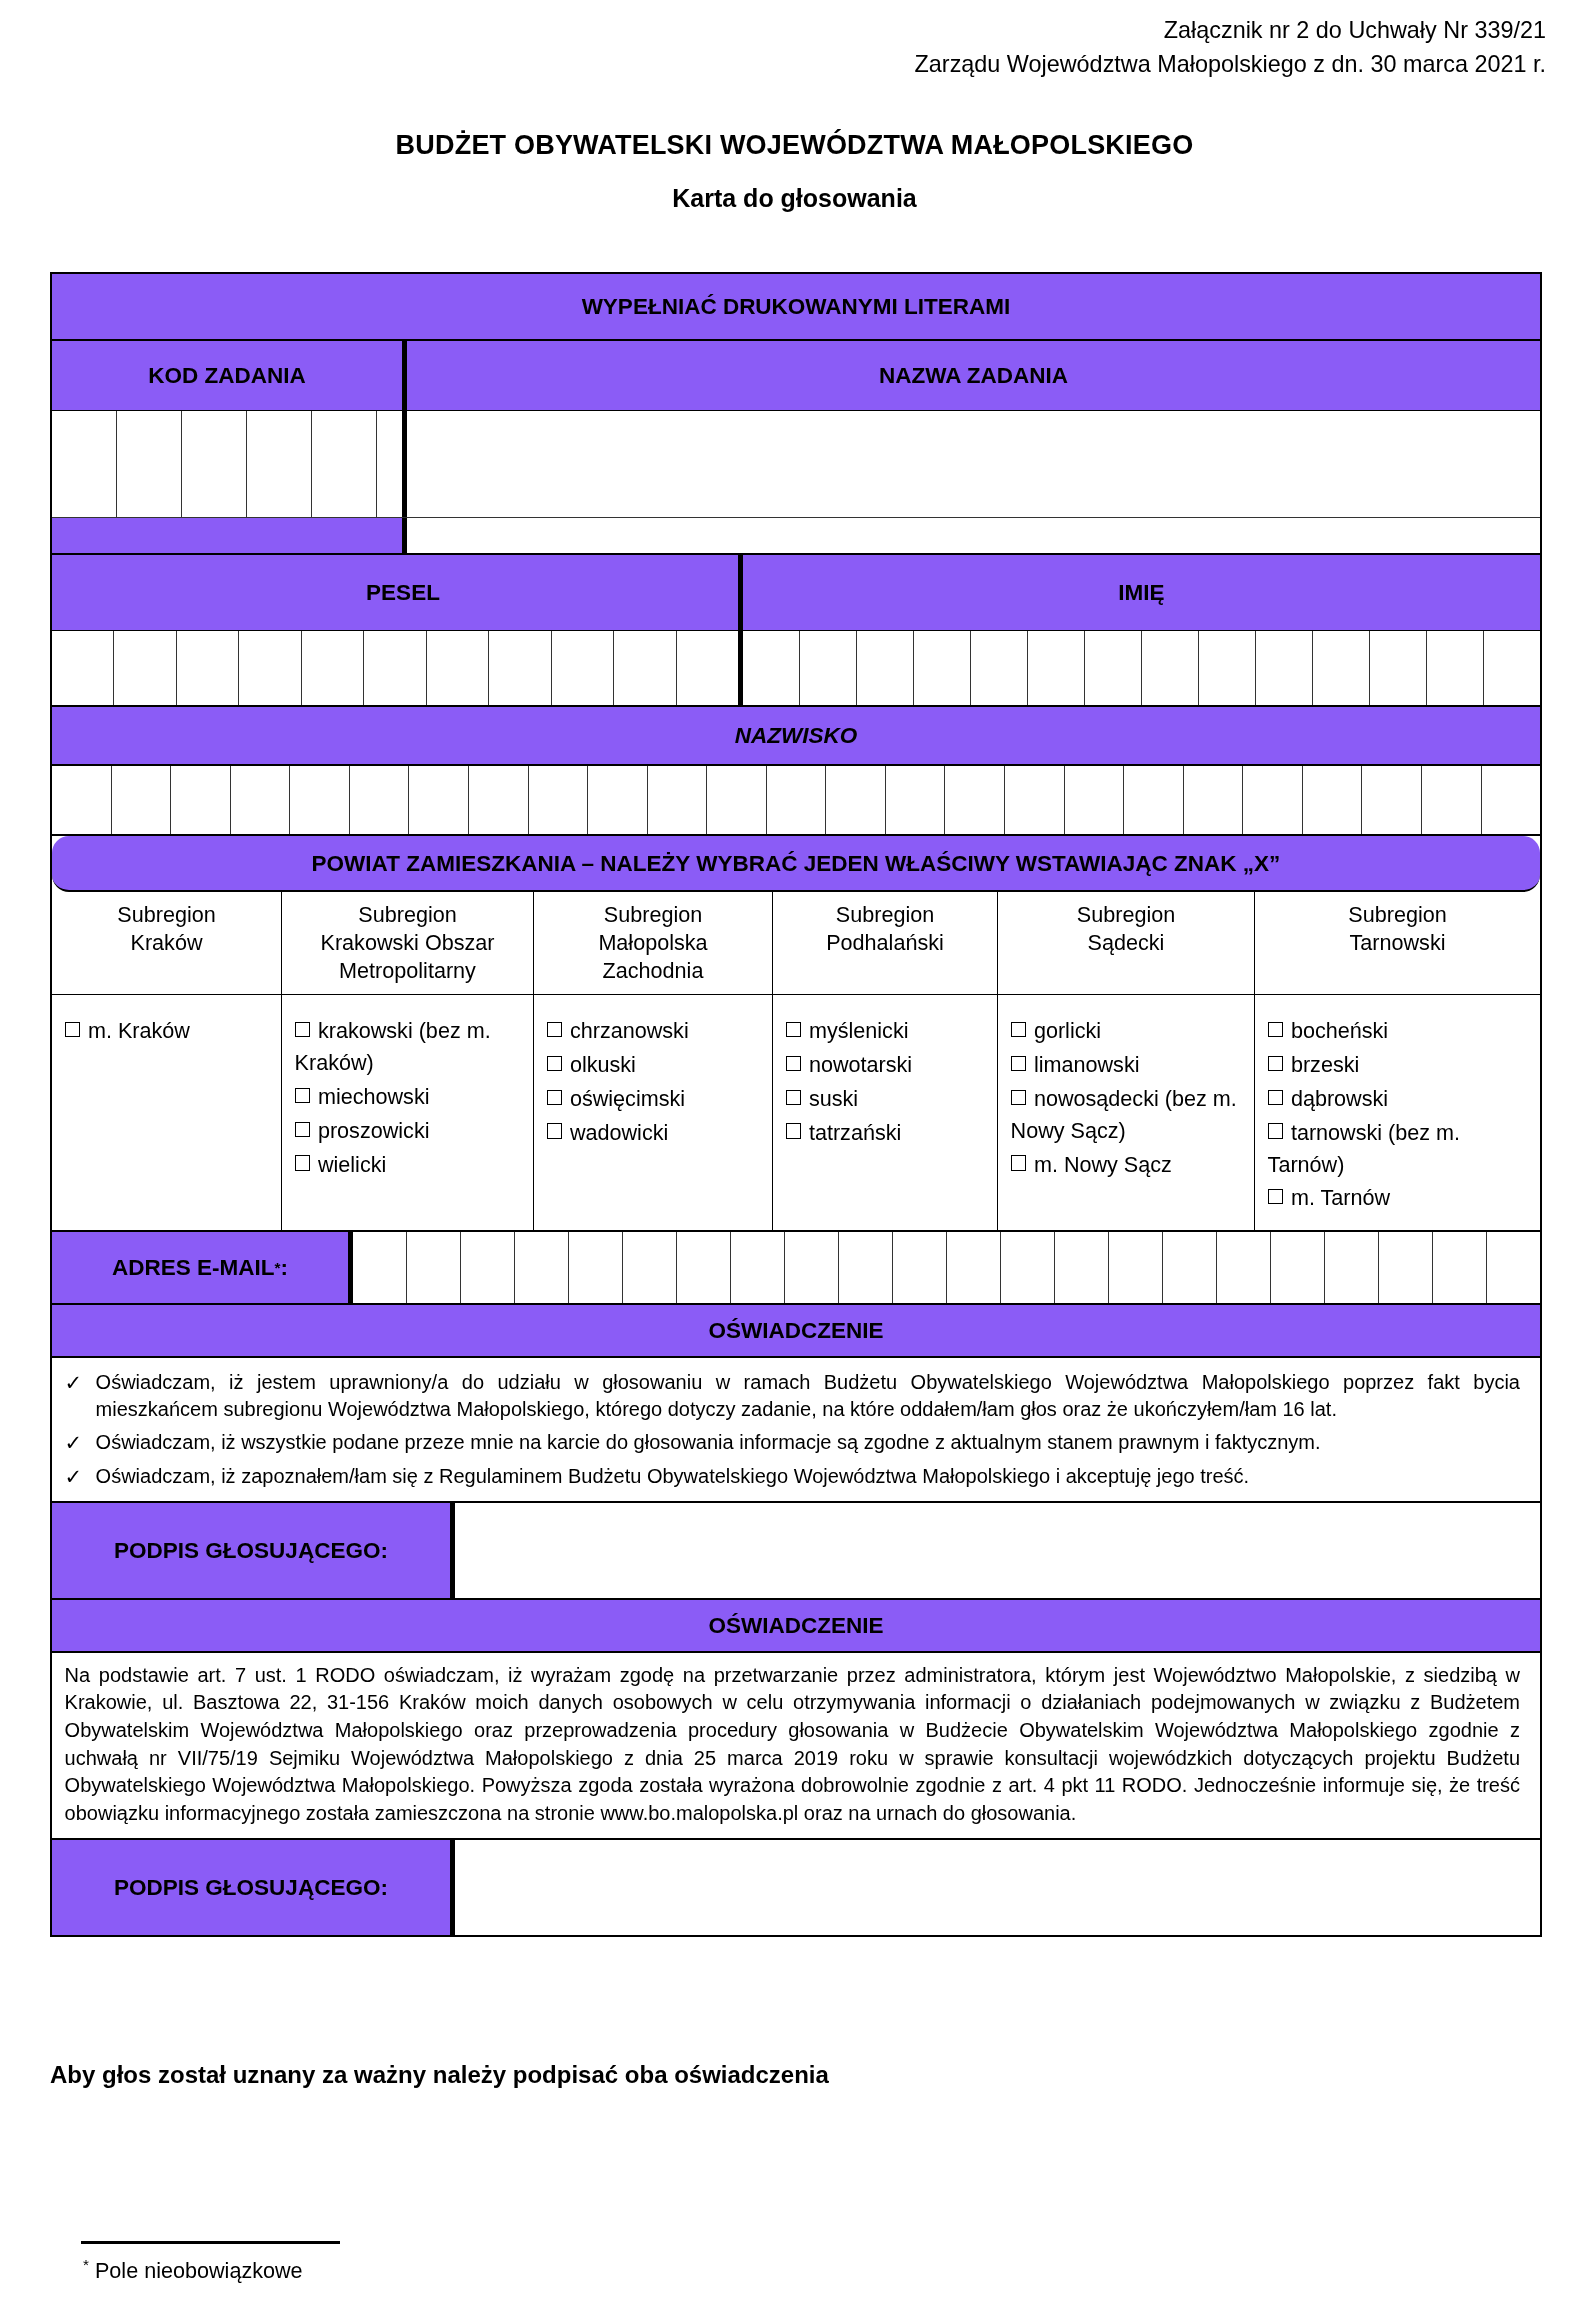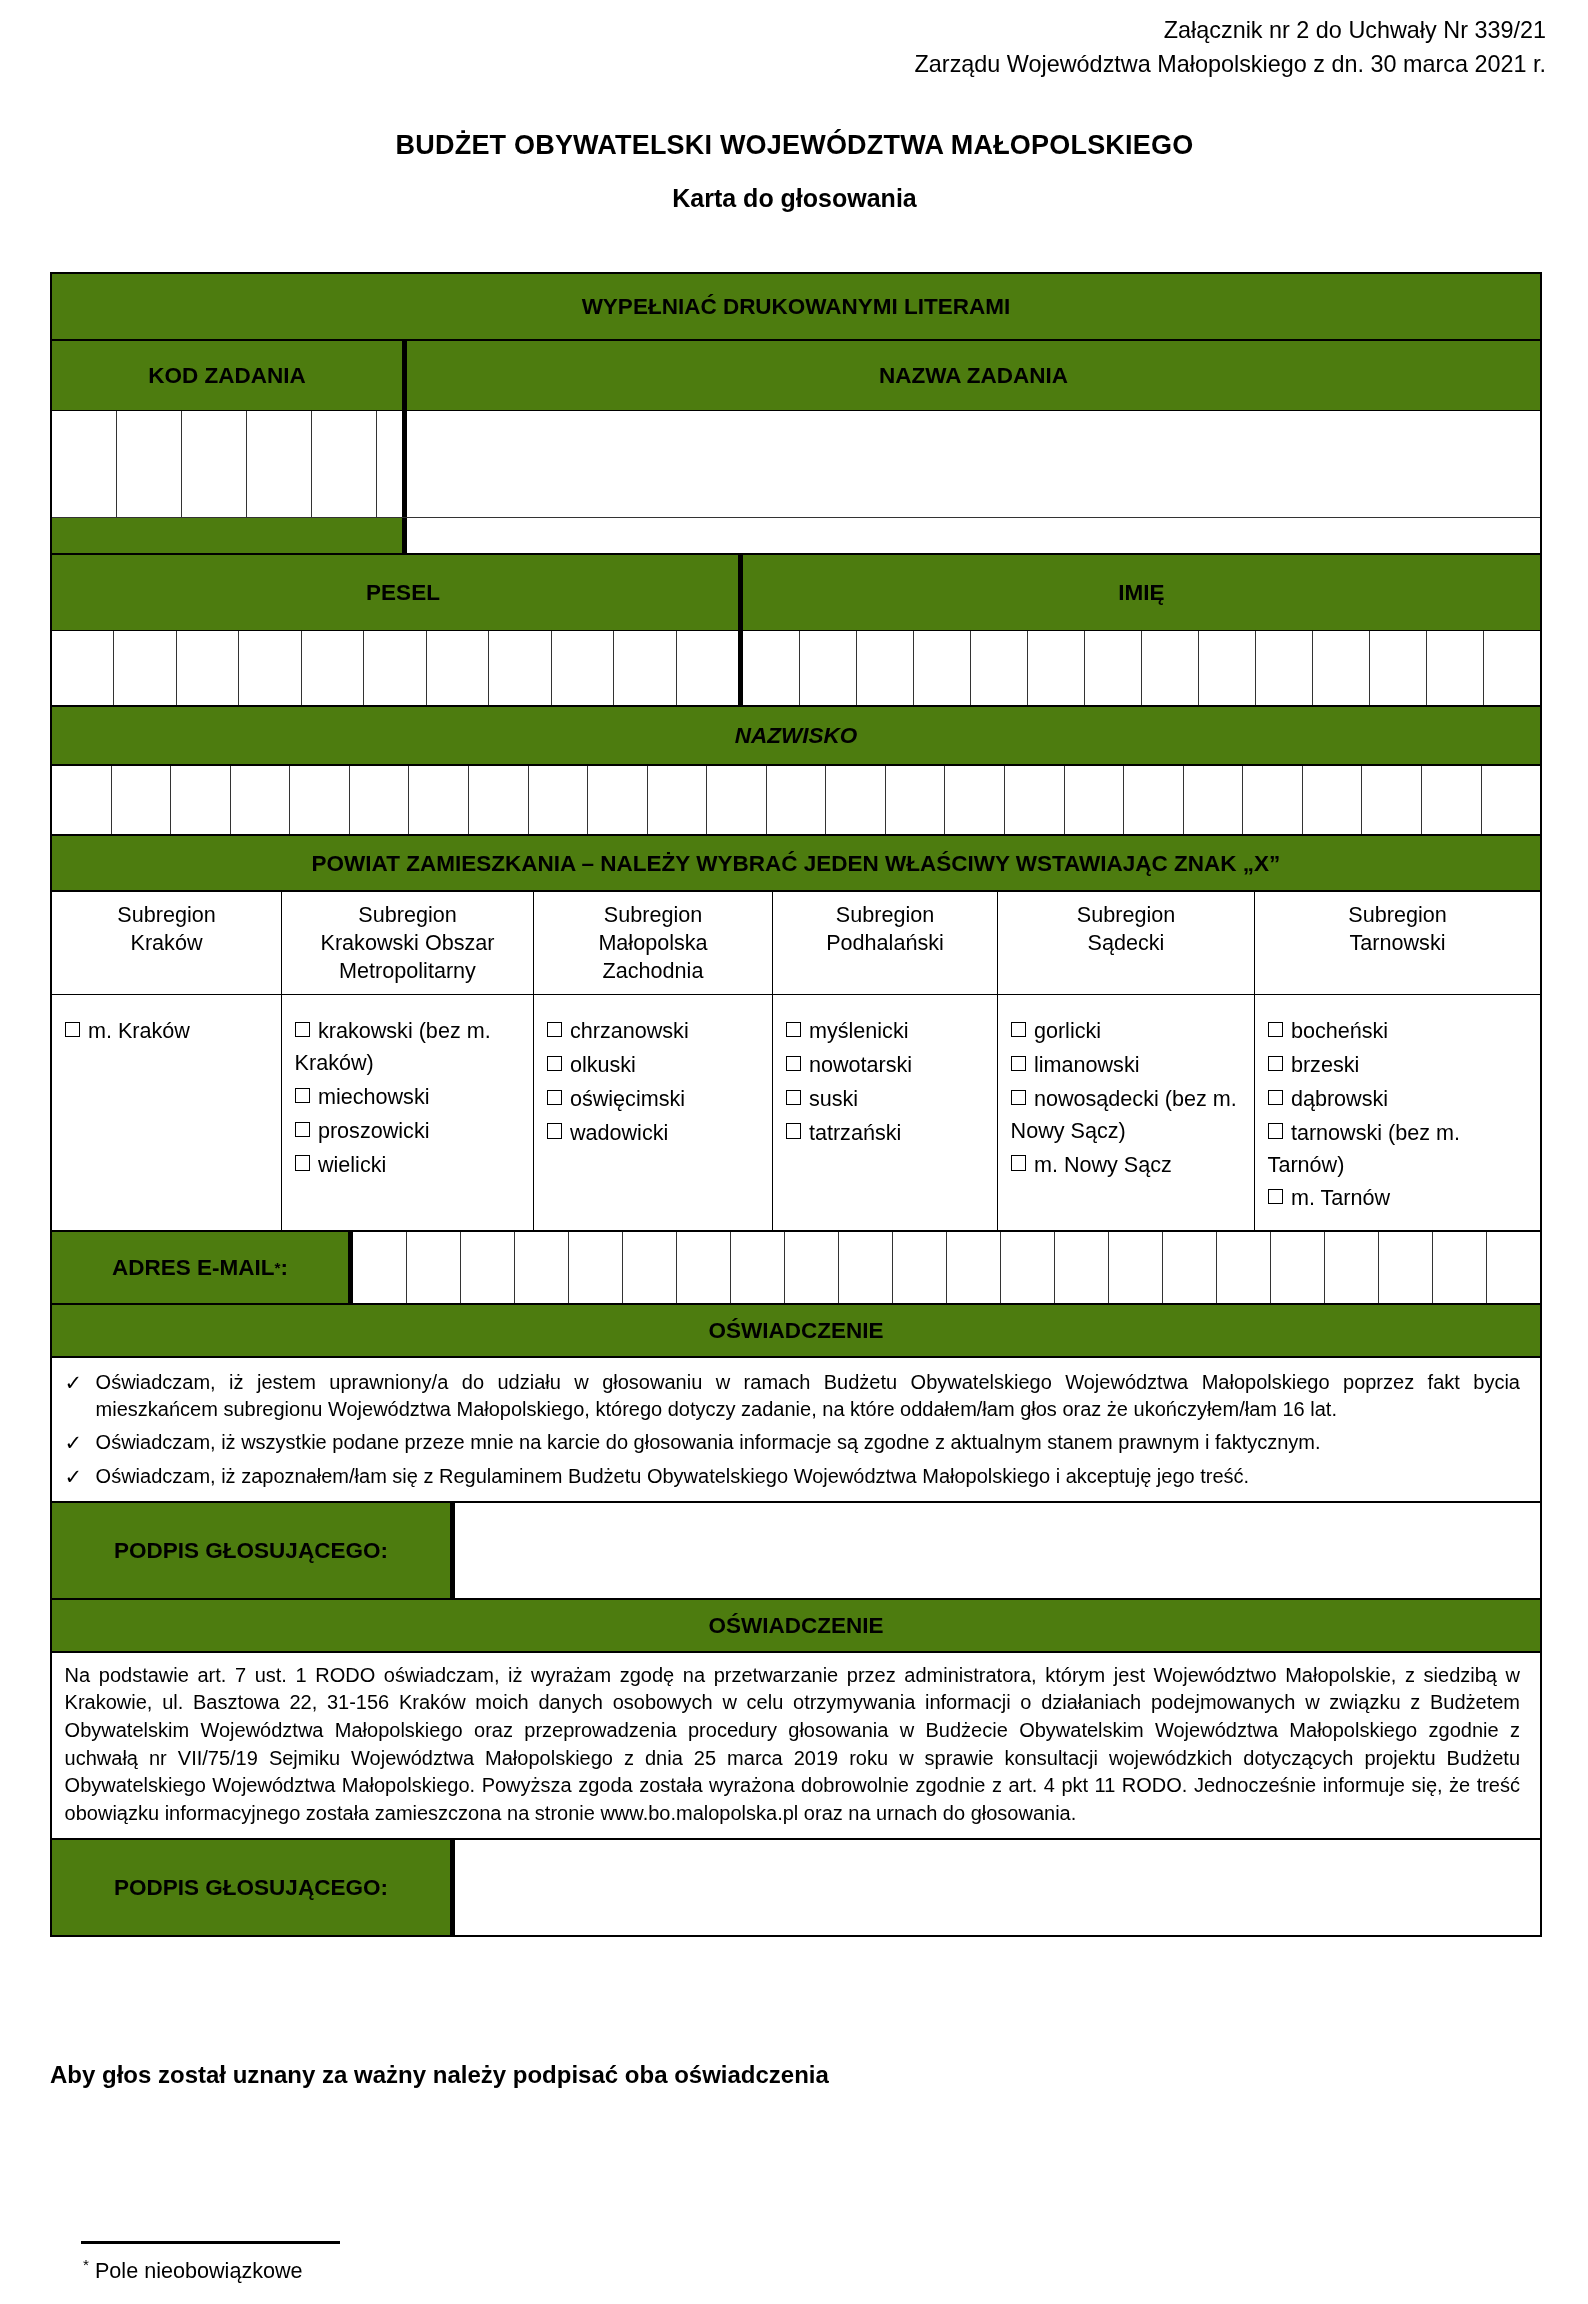--- a/index.html
+++ b/index.html
@@ -24,21 +24,21 @@
   .title-block { position:absolute; top:130px; left:0; width:1589px; text-align:center; }
   .title-main { font-size:27px; font-weight:bold; letter-spacing:0.2px; }
   .title-sub  { font-size:25px; font-weight:bold; margin-top:23.4px; }
 
   
   .form {
     position:absolute; left:50px; top:272px; width:1492px;
     border:2.7px solid #000;
     border-bottom:none;
   }
-  .shaded { background:#4d7c0f; }
+  .shaded { background:#8b5cf6; }
   .band {
     border-bottom:2.7px solid #000;
     text-align:center;
     font-weight:bold;
     font-size:22.5px;
     padding:10.8px 0 10px;
   }
   .band-tall { padding:20px 0 19px; }
 
   
@@ -287,21 +287,21 @@
         <div class="cell"></div>
         <div class="cell"></div>
         <div class="cell"></div>
         <div class="cell"></div>
         <div class="cell"></div>
         <div class="cell"></div>
         <div class="cell"></div>
         <div class="cell"></div>
       </div>
 
-    <div class="band shaded" style="padding:14.4px 0 13.5px;">POWIAT ZAMIESZKANIA – NALEŻY WYBRAĆ JEDEN WŁAŚCIWY WSTAWIAJĄC ZNAK „X”</div>
+    <div class="band shaded" style="padding:14.4px 0 13.5px;border-radius:17px;">POWIAT ZAMIESZKANIA – NALEŻY WYBRAĆ JEDEN WŁAŚCIWY WSTAWIAJĄC ZNAK „X”</div>
 
     <div class="sub-head-row" id="sub-head-row">
         <div class="sub-col sc0">
           <div>Subregion</div>
           <div>Kraków</div>
         </div>
         <div class="sub-col sc1">
           <div>Subregion</div>
           <div>Krakowski Obszar</div>
           <div>Metropolitarny</div>

